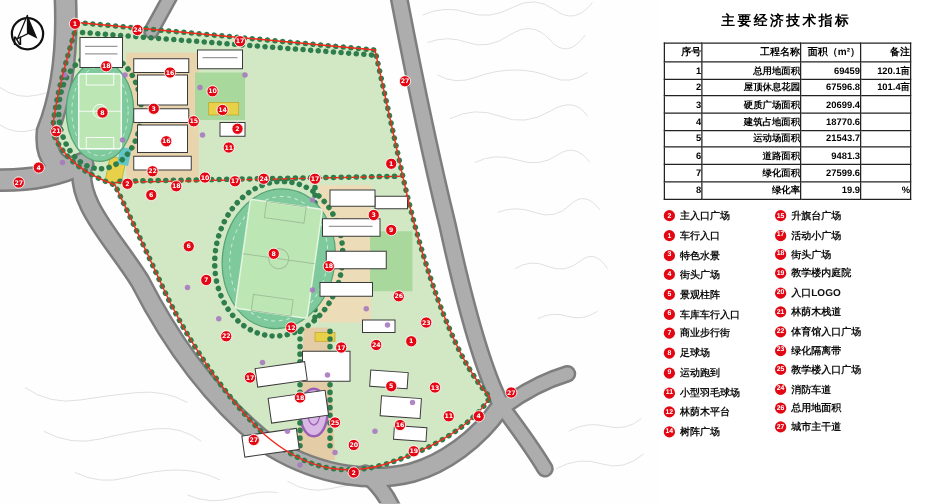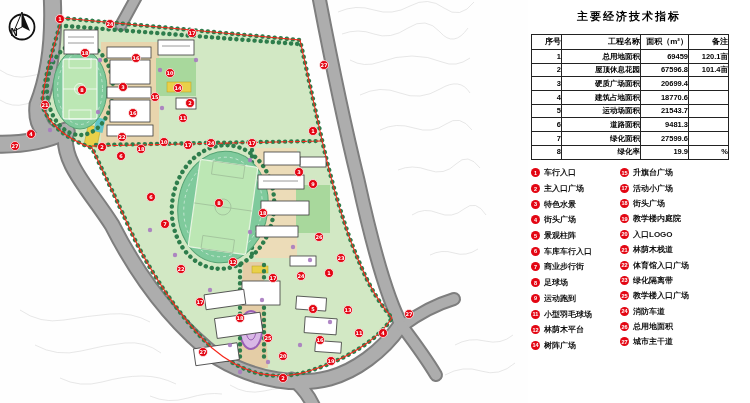--- a/index.html
+++ b/index.html
@@ -499,27 +499,27 @@
             <td>19.9</td>
             <td>%</td>
           </tr>
         </tbody>
     </table>
 
     <div class="legend">
       <ul class="lg-col col-left">
 
           <li class="lg-row">
+            <span class="badge">2</span>
+            <span class="lg-label">主入口广场</span>
+          </li>
+
+          <li class="lg-row">
             <span class="badge">1</span>
             <span class="lg-label">车行入口</span>
-          </li>
-
-          <li class="lg-row">
-            <span class="badge">2</span>
-            <span class="lg-label">主入口广场</span>
           </li>
 
           <li class="lg-row">
             <span class="badge">3</span>
             <span class="lg-label">特色水景</span>
           </li>
 
           <li class="lg-row">
             <span class="badge">4</span>
             <span class="lg-label">街头广场</span>

